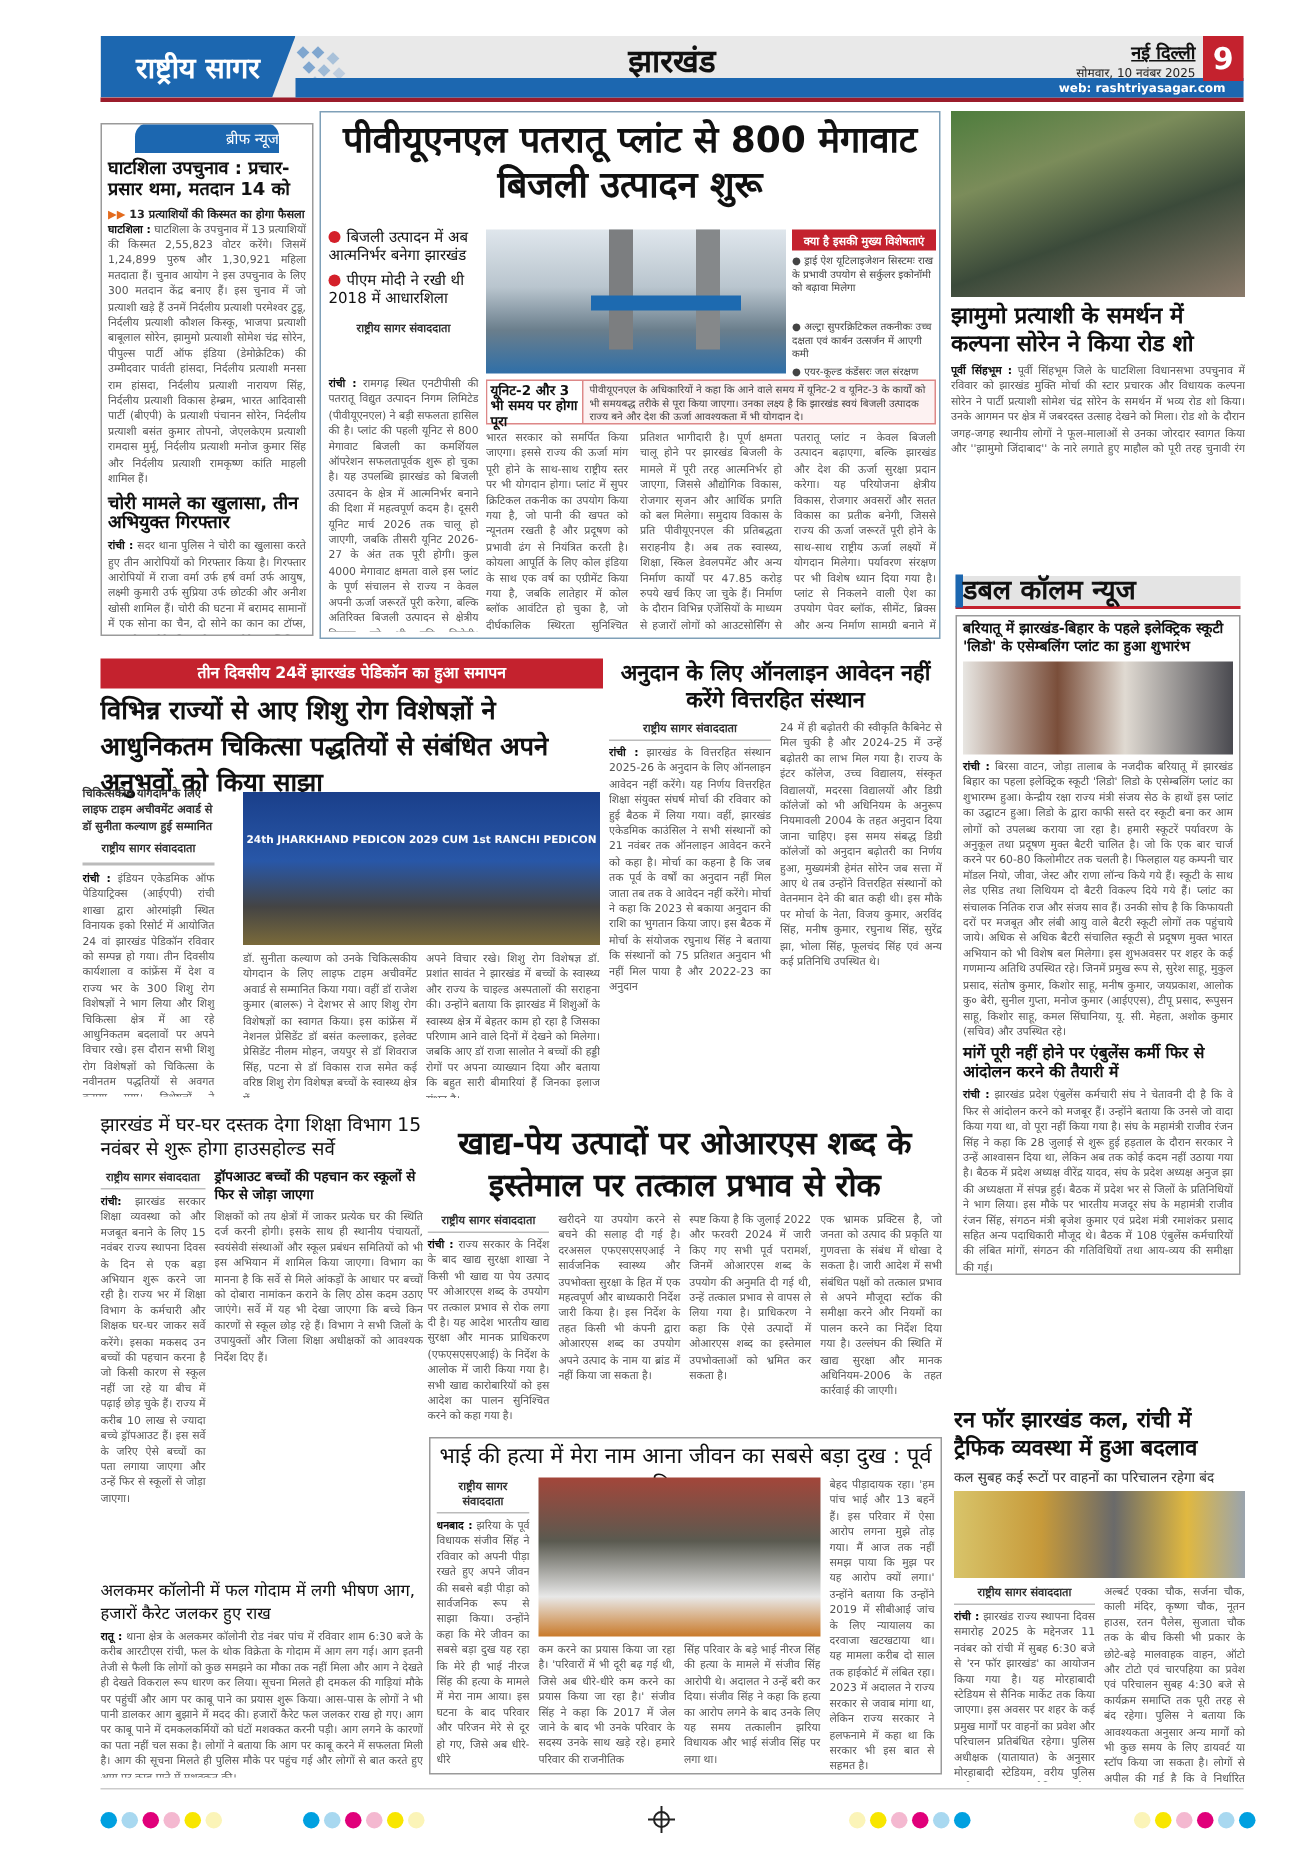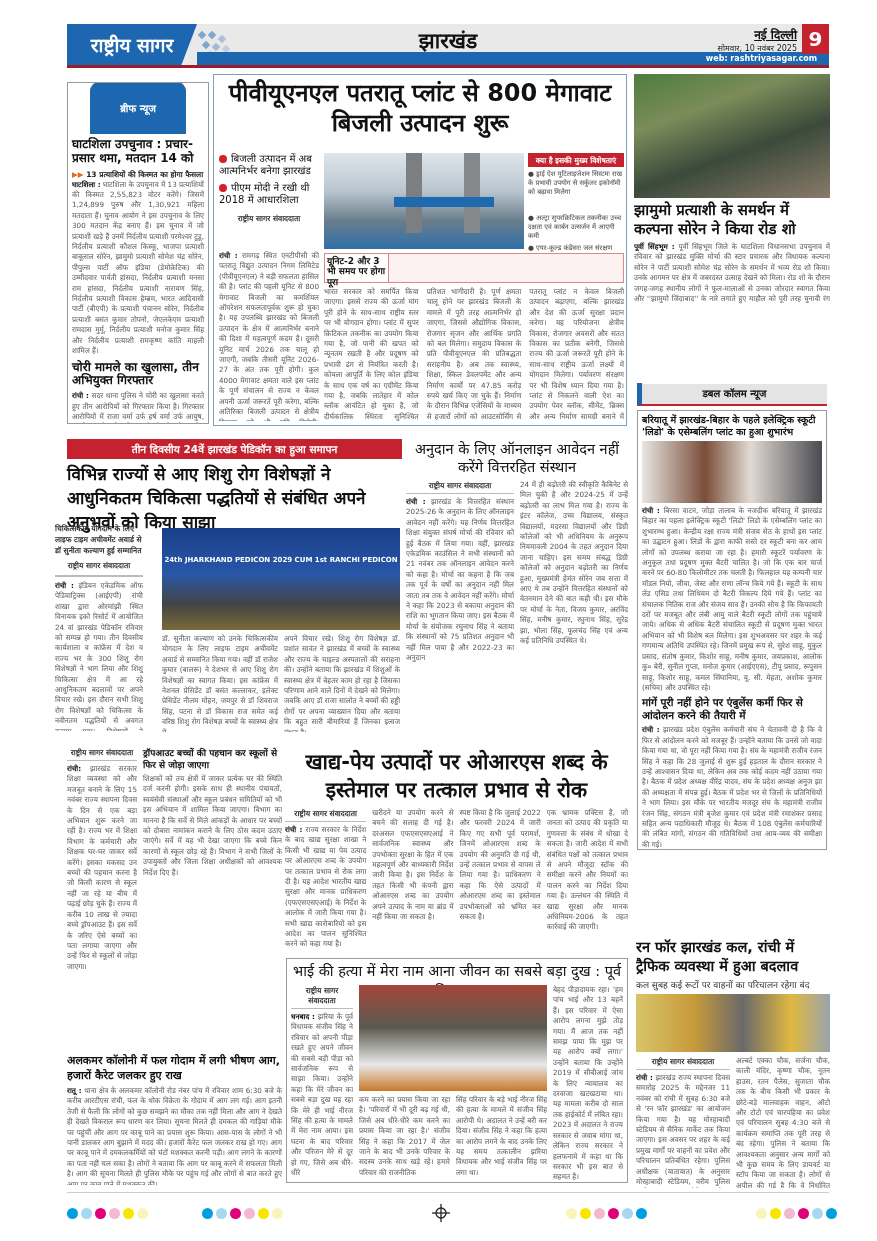--- a/index.html
+++ b/index.html
@@ -13,21 +13,21 @@
 .mh-bar{left:130px;top:28px;width:632px;height:13px;background:#1c67b0}
 .mh-city{left:630px;top:2px;width:100px;text-align:right;font-size:12px;font-weight:bold;color:#111;text-decoration:underline}
 .mh-date{left:590px;top:18px;width:140px;text-align:right;font-size:8px;color:#222}
 .mh-web{left:580px;top:30px;width:170px;text-align:right;font-size:8px;color:#fff;font-weight:bold}
 .mh-page{left:735px;top:0;width:27px;height:30px;background:#c4222e;color:#fff;font-weight:bold;font-size:20px;display:flex;align-items:center;justify-content:center}
 .box{border:1px solid #9a9a9a}
 .body-txt{font-size:7.2px;line-height:10.4px;color:#555;text-align:justify}
 .body-txt b{color:#111}
 .hd{font-weight:bold;color:#111;line-height:1.15}
 .byline{font-size:7.5px;font-weight:bold;color:#333;text-align:center}
-.pill{background:#1c67b0;color:#fff;font-weight:bold;font-size:10px;text-align:center;border-radius:9px 9px 0 0;padding:19px 0}
+.pill{background:#1c67b0;color:#fff;font-weight:normal;font-size:10px;text-align:right;border-radius:9px 9px 0 0;padding:3px 0}
 .photo{background:linear-gradient(135deg,#8da0b0,#4c5f6f 60%,#6d7c5a)}
 .red-bar{background:#c4222e;color:#fff;font-weight:bold;text-align:center}
 .bullet-red{display:inline-block;width:8px;height:8px;background:#d4202a;border-radius:50%;margin-right:4px;vertical-align:middle}
 .rule{height:1px;background:#aaa}
 .regdots{display:flex;gap:3px}
 .regdots i{width:11px;height:11px;border-radius:50%;display:block}
 .cols{display:flex;gap:8px}
 .cols>div{flex:1}
 </style>
 </head>
@@ -76,38 +76,39 @@
   <div class="abs" style="left:314px;top:78px;width:96px">
     <div class="red-bar" style="font-size:7.5px;padding:2px">क्या है इसकी मुख्य विशेषताएं</div>
     <ul style="list-style:none;font-size:6.8px;line-height:9px;color:#444;margin-top:3px">
       <li style="margin-bottom:17px">● <span>ड्राई ऐश यूटिलाइजेशन सिस्टमः राख के प्रभावी उपयोग से सर्कुलर इकोनॉमी को बढ़ावा मिलेगा</span></li>
       <li style="margin-bottom:3px">● <span>अल्ट्रा सुपरक्रिटिकल तकनीकः उच्च दक्षता एवं कार्बन उत्सर्जन में आएगी कमी</span></li>
       <li>● <span>एयर-कूल्ड कंडेंसरः जल संरक्षण और सतत विकास को बढ़ावा</span></li>
     </ul>
   </div>
   <div class="abs" style="left:110px;top:178px;width:300px;height:30px;border:1px solid #d88;display:flex;background:#fdf2f2">
     <div class="hd" style="width:64px;font-size:9px;padding:2px;border-right:1px solid #d88;background:#fff">यूनिट-2 और 3 भी समय पर होगा पूरा</div>
+    <div style="flex:1;font-size:6.8px;line-height:9px;color:#444;padding:2px 4px">पीवीयूएनएल के अधिकारियों ने कहा कि आने वाले समय में यूनिट-2 व यूनिट-3 के कार्यों को भी समयबद्ध तरीके से पूरा किया जाएगा। उनका लक्ष्य है कि झारखंड स्वयं बिजली उत्पादक राज्य बने और देश की ऊर्जा आवश्यकता में भी योगदान दे।</div>
   </div>
   <div class="abs body-txt" style="left:5px;top:176px;width:100px;height:170px;overflow:hidden"><b>रांची :</b> <span>रामगढ़ स्थित एनटीपीसी की पतरातू विद्युत उत्पादन निगम लिमिटेड (पीवीयूएनएल) ने बड़ी सफलता हासिल की है। प्लांट की पहली यूनिट से 800 मेगावाट बिजली का कमर्शियल ऑपरेशन सफलतापूर्वक शुरू हो चुका है। यह उपलब्धि झारखंड को बिजली उत्पादन के क्षेत्र में आत्मनिर्भर बनाने की दिशा में महत्वपूर्ण कदम है। दूसरी यूनिट मार्च 2026 तक चालू हो जाएगी, जबकि तीसरी यूनिट 2026-27 के अंत तक पूरी होगी। कुल 4000 मेगावाट क्षमता वाले इस प्लांट के पूर्ण संचालन से राज्य न केवल अपनी ऊर्जा जरूरतें पूरी करेगा, बल्कि अतिरिक्त बिजली उत्पादन से क्षेत्रीय विकास को भी गति मिलेगी। पीवीयूएनएल के सीईओ अशोक कुमार सहगल ने पत्रकारों को विस्तार से जानकारी देते हुए बताया कि उत्पादित बिजली का 85 प्रतिशत झारखंड को और शेष 15 प्रतिशत</span></div>
   <div class="abs cols" style="left:110px;top:212px;width:300px;height:135px;overflow:hidden">
     <div class="body-txt">भारत सरकार को समर्पित किया जाएगा। इससे राज्य की ऊर्जा मांग पूरी होने के साथ-साथ राष्ट्रीय स्तर पर भी योगदान होगा। प्लांट में सुपर क्रिटिकल तकनीक का उपयोग किया गया है, जो पानी की खपत को न्यूनतम रखती है और प्रदूषण को प्रभावी ढंग से नियंत्रित करती है। कोयला आपूर्ति के लिए कोल इंडिया के साथ एक वर्ष का एग्रीमेंट किया गया है, जबकि लातेहार में कोल ब्लॉक आवंटित हो चुका है, जो दीर्घकालिक स्थिरता सुनिश्चित करेगा। यह परियोजना 25 मई 2018 को प्रधानमंत्री नरेंद्र मोदी द्वारा रखी गई आधारशिला का परिणाम है। पीवीयूएनएल में एनटीपीसी की 74 प्रतिशत और झारखंड सरकार की 26</div>
     <div class="body-txt">प्रतिशत भागीदारी है। पूर्ण क्षमता चालू होने पर झारखंड बिजली के मामले में पूरी तरह आत्मनिर्भर हो जाएगा, जिससे औद्योगिक विकास, रोजगार सृजन और आर्थिक प्रगति को बल मिलेगा। समुदाय विकास के प्रति पीवीयूएनएल की प्रतिबद्धता सराहनीय है। अब तक स्वास्थ्य, शिक्षा, स्किल डेवलपमेंट और अन्य निर्माण कार्यों पर 47.85 करोड़ रुपये खर्च किए जा चुके हैं। निर्माण के दौरान विभिन्न एजेंसियों के माध्यम से हजारों लोगों को आउटसोर्सिंग से रोजगार मिला है, जिसमें प्रभावित गांवों के स्थानीय युवाओं को प्राथमिकता दी गई है। इससे स्थानीय अर्थव्यवस्था मजबूत हुई है। कुल मिलाकर, पीवीयूएनएल</div>
     <div class="body-txt">पतरातू प्लांट न केवल बिजली उत्पादन बढ़ाएगा, बल्कि झारखंड और देश की ऊर्जा सुरक्षा प्रदान करेगा। यह परियोजना क्षेत्रीय विकास, रोजगार अवसरों और सतत विकास का प्रतीक बनेगी, जिससे राज्य की ऊर्जा जरूरतें पूरी होने के साथ-साथ राष्ट्रीय ऊर्जा लक्ष्यों में योगदान मिलेगा। पर्यावरण संरक्षण पर भी विशेष ध्यान दिया गया है। प्लांट से निकलने वाली ऐश का उपयोग पेवर ब्लॉक, सीमेंट, ब्रिक्स और अन्य निर्माण सामग्री बनाने में होगा, साथ ही कृषि क्षेत्र में भी। ऐश को रेलवे के जरिए विभिन्न स्थानों पर भेजा जाएगा, जिससे अर्थिक प्रबंधन कुशल बनेगा।</div>
   </div>
 </section>
 
 <section class="abs" style="left:634px;top:74px;width:196px;height:230px;overflow:hidden">
   <div class="photo" style="height:124px;background:linear-gradient(160deg,#4e7d3d 0%,#7b8c5a 30%,#3b4a3a 60%,#8a7a6a 100%)" title="रोड शो में उमड़ी भीड़"></div>
   <h2 class="hd" style="font-size:15px;line-height:19px;margin:3px 0">झामुमो प्रत्याशी के समर्थन में कल्पना सोरेन ने किया रोड शो</h2>
   <p class="body-txt"><b>पूर्वी सिंहभूम :</b> <span>पूर्वी सिंहभूम जिले के घाटशिला विधानसभा उपचुनाव में रविवार को झारखंड मुक्ति मोर्चा की स्टार प्रचारक और विधायक कल्पना सोरेन ने पार्टी प्रत्याशी सोमेश चंद्र सोरेन के समर्थन में भव्य रोड शो किया। उनके आगमन पर क्षेत्र में जबरदस्त उत्साह देखने को मिला। रोड शो के दौरान जगह-जगह स्थानीय लोगों ने फूल-मालाओं से उनका जोरदार स्वागत किया और ''झामुमो जिंदाबाद'' के नारे लगाते हुए माहौल को पूरी तरह चुनावी रंग में रंग दिया। कल्पना सोरेन के काफिले के गुजरने पर सड़कों के दोनों ओर लोगों की भारी भीड़ उमड़ पड़ी। इस अवसर पर कल्पना सोरेन ने जनसमूह को संबोधित करते हुए कहा कि झारखंड की अस्मिता, सम्मान और विकास की रक्षा के लिए जनता को एकजुट होकर झामुमो प्रत्याशी सोमेश चंद्र सोरेन को भारी मतों से विजयी बनाना चाहिए। उन्होंने कहा कि यह जीत दिवंगत नेता स्वर्गीय रामदास सोरेन के सपनों को साकार करने की दिशा में एक सच्ची श्रद्धांजलि होगी।</span></p>
 </section>
 
 <div class="abs" style="left:637px;top:384px;width:190px;height:22px;background:#e4e4e4;border-bottom:2px solid #c4222e;display:flex;align-items:center">
   <div style="width:5px;height:22px;background:#1c67b0"></div>
-  <div class="hd" style="flex:1;text-align:center;font-size:10px">डबल कॉलम न्यूज</div>
+  <div class="hd" style="flex:1;text-align:left;font-size:18px">डबल कॉलम न्यूज</div>
 </div>
 <section class="abs box" style="left:637px;top:410px;width:190px;height:440px;padding:3px 4px;overflow:hidden">
   <h3 class="hd" style="font-size:9.5px;line-height:12px">बरियातू में झारखंड-बिहार के पहले इलेक्ट्रिक स्कूटी 'लिडो' के एसेम्बलिंग प्लांट का हुआ शुभारंभ</h3>
   <div class="photo" style="height:62px;margin:3px 0;background:linear-gradient(90deg,#e8e6e2 0%,#7a4e3a 35%,#e0dad2 60%,#4a4a50 100%)" title="फीता काटकर उद्घाटन"></div>
   <p class="body-txt"><b>रांची :</b> <span>बिरसा वाटन, जोड़ा तालाब के नजदीक बरियातू में झारखंड बिहार का पहला इलेक्ट्रिक स्कूटी 'लिडो' लिडो के एसेम्बलिंग प्लांट का शुभारम्भ हुआ। केन्द्रीय रक्षा राज्य मंत्री संजय सेठ के हाथों इस प्लांट का उद्घाटन हुआ। लिडो के द्वारा काफी सस्ते दर स्कूटी बना कर आम लोगों को उपलब्ध कराया जा रहा है। हमारी स्कूटरें पर्यावरण के अनुकूल तथा प्रदूषण मुक्त बैटरी चालित है। जो कि एक बार चार्ज करने पर 60-80 किलोमीटर तक चलती है। फिलहाल यह कम्पनी चार मॉडल नियो, जीवा, जेस्ट और राणा लॉन्च किये गये हैं। स्कूटी के साथ लेड एसिड तथा लिथियम दो बैटरी विकल्प दिये गये हैं। प्लांट का संचालक नितिक राज और संजय साव हैं। उनकी सोच है कि किफायती दरों पर मजबूत और लंबी आयु वाले बैटरी स्कूटी लोगों तक पहुंचाये जाये। अधिक से अधिक बैटरी संचालित स्कूटी से प्रदूषण मुक्त भारत अभियान को भी विशेष बल मिलेगा। इस शुभअवसर पर शहर के कई गणमान्य अतिथि उपस्थित रहे। जिनमें प्रमुख रूप से, सुरेश साहू, मुकुल प्रसाद, संतोष कुमार, किशोर साहू, मनीष कुमार, जयप्रकाश, आलोक कु० बेरी, सुनील गुप्ता, मनोज कुमार (आईएएस), टीपू प्रसाद, रूपुसन साहू, किशोर साहू, कमल सिंघानिया, यू. सी. मेहता, अशोक कुमार (सचिव) और उपस्थित रहे।</span></p>
   <h3 class="hd" style="font-size:10.5px;line-height:13px;margin:3px 0">मांगें पूरी नहीं होने पर एंबुलेंस कर्मी फिर से आंदोलन करने की तैयारी में</h3>
   <p class="body-txt"><b>रांची :</b> <span>झारखंड प्रदेश एंबुलेंस कर्मचारी संघ ने चेतावनी दी है कि वे फिर से आंदोलन करने को मजबूर हैं। उन्होंने बताया कि उनसे जो वादा किया गया था, वो पूरा नहीं किया गया है। संघ के महामंत्री राजीव रंजन सिंह ने कहा कि 28 जुलाई से शुरू हुई हड़ताल के दौरान सरकार ने उन्हें आश्वासन दिया था, लेकिन अब तक कोई कदम नहीं उठाया गया है। बैठक में प्रदेश अध्यक्ष वीरेंद्र यादव, संघ के प्रदेश अध्यक्ष अनुज झा की अध्यक्षता में संपन्न हुई। बैठक में प्रदेश भर से जिलों के प्रतिनिधियों ने भाग लिया। इस मौके पर भारतीय मजदूर संघ के महामंत्री राजीव रंजन सिंह, संगठन मंत्री बृजेश कुमार एवं प्रदेश मंत्री रमाशंकर प्रसाद सहित अन्य पदाधिकारी मौजूद थे। बैठक में 108 एंबुलेंस कर्मचारियों की लंबित मांगों, संगठन की गतिविधियों तथा आय-व्यय की समीक्षा की गई।</span></p>
 </section>
 
 <div class="abs red-bar" style="left:67px;top:439px;width:335px;height:20px;font-size:10.5px;line-height:20px">तीन दिवसीय 24वें झारखंड पेडिकॉन का हुआ समापन</div>
@@ -118,31 +119,32 @@
   <p class="body-txt" style="height:150px;overflow:hidden"><b>रांची :</b> <span>इंडियन एकेडमिक ऑफ पेडियाट्रिक्स (आईएपी) रांची शाखा द्वारा ओरमांझी स्थित विनायक इको रिसोर्ट में आयोजित 24 वां झारखंड पेडिकॉन रविवार को सम्पन्न हो गया। तीन दिवसीय कार्यशाला व कांफ्रेंस में देश व राज्य भर के 300 शिशु रोग विशेषज्ञों ने भाग लिया और शिशु चिकित्सा क्षेत्र में आ रहे आधुनिकतम बदलावों पर अपने विचार रखे। इस दौरान सभी शिशु रोग विशेषज्ञों को चिकित्सा के नवीनतम पद्धतियों से अवगत कराया गया। विशेषज्ञों ने आधुनिकतम चिकित्सा पद्धतियों से संबंधित अनुभवों को साझा किया। इस मौके पर रांची के वरिष्ठ शिशु रोग विशेषज्ञ</span></p>
 </div>
 <div class="abs photo" style="left:162px;top:528px;width:238px;height:102px;background:linear-gradient(180deg,#1a3f8a 0%,#2857a8 45%,#444 75%,#7a6a3a 100%);color:#fff;font-size:7px;font-weight:bold;text-align:center;padding-top:28px"><span>24th JHARKHAND PEDICON 2029 CUM 1st RANCHI PEDICON</span></div>
 <div class="abs cols" style="left:162px;top:634px;width:238px;height:98px;overflow:hidden;gap:6px">
   <div class="body-txt">डॉ. सुनीता कल्याण को उनके चिकित्सकीय योगदान के लिए लाइफ टाइम अचीवमेंट अवार्ड से सम्मानित किया गया। वहीं डॉ राजेश कुमार (बालरू) ने देशभर से आए शिशु रोग विशेषज्ञों का स्वागत किया। इस कांफ्रेंस में नेशनल प्रेसिडेंट डॉ बसंत कल्लाकर, इलेक्ट प्रेसिडेंट नीलम मोहन, जयपुर से डॉ शिवराज सिंह, पटना से डॉ विकास राज समेत कई वरिष्ठ शिशु रोग विशेषज्ञ बच्चों के स्वास्थ्य क्षेत्र में</div>
   <div class="body-txt">अपने विचार रखे। शिशु रोग विशेषज्ञ डॉ. प्रशांत सावंत ने झारखंड में बच्चों के स्वास्थ्य और राज्य के चाइल्ड अस्पतालों की सराहना की। उन्होंने बताया कि झारखंड में शिशुओं के स्वास्थ्य क्षेत्र में बेहतर काम हो रहा है जिसका परिणाम आने वाले दिनों में देखने को मिलेगा। जबकि आए डॉ राजा सालोत ने बच्चों की हड्डी रोगों पर अपना व्याख्यान दिया और बताया कि बहुत सारी बीमारियां हैं जिनका इलाज संभव है।</div>
 </div>
 <div class="abs body-txt" style="left:320px;top:528px;width:80px;height:0;overflow:hidden">परन्तु डॉक्टर और परिवार की जागरूकता के अभाव में इलाज नहीं करवा पाते हैं। डॉ राजेश कुमार (बालरू) ने धन्यवाद ज्ञापन किया और सफल आयोजन के लिए समिति के सदस्यों की सराहना की। इस अवसर पर झारखंड के विभिन्न जिलों से आए शिशु रोग विशेषज्ञ उपस्थित थे। आयोजन में डॉ. राजेश कुमार, डॉ. मिन्हाज अहमद, डॉ. चंदन कुमार, डॉ. संजय सिन्हा, डॉ. अनिताभ कुमार, डॉ. दोष प्रकाश, डॉ. अनिल कुमार, डॉ. किरण शंकर एवं अन्य समेत कई डॉक्टरों ने अपना योगदान दिया।</div>
 
 <section class="abs" style="left:406px;top:440px;width:222px;height:292px;overflow:hidden">
-  <h2 class="hd" style="font-size:14.5px;line-height:18px;text-align:center;font-weight:normal">अनुदान के लिए ऑनलाइन आवेदन नहीं करेंगे वित्तरहित संस्थान</h2>
+  <h2 class="hd" style="font-size:14.5px;line-height:18px;text-align:center;font-weight:bold">अनुदान के लिए ऑनलाइन आवेदन नहीं करेंगे वित्तरहित संस्थान</h2>
   <div class="cols" style="margin-top:4px;gap:6px">
     <div>
       <div class="byline" style="margin-bottom:3px;padding-bottom:3px;border-bottom:1px solid #bbb">राष्ट्रीय सागर संवाददाता</div>
       <p class="body-txt"><b>रांची :</b> <span>झारखंड के वित्तरहित संस्थान 2025-26 के अनुदान के लिए ऑनलाइन आवेदन नहीं करेंगे। यह निर्णय वित्तरहित शिक्षा संयुक्त संघर्ष मोर्चा की रविवार को हुई बैठक में लिया गया। वहीं, झारखंड एकेडमिक काउंसिल ने सभी संस्थानों को 21 नवंबर तक ऑनलाइन आवेदन करने को कहा है। मोर्चा का कहना है कि जब तक पूर्व के वर्षों का अनुदान नहीं मिल जाता तब तक वे आवेदन नहीं करेंगे। मोर्चा ने कहा कि 2023 से बकाया अनुदान की राशि का भुगतान किया जाए। इस बैठक में मोर्चा के संयोजक रघुनाथ सिंह ने बताया कि संस्थानों को 75 प्रतिशत अनुदान भी नहीं मिल पाया है और 2022-23 का अनुदान</span></p>
     </div>
     <div class="body-txt">24 में ही बढ़ोतरी की स्वीकृति कैबिनेट से मिल चुकी है और 2024-25 में उन्हें बढ़ोतरी का लाभ मिल गया है। राज्य के इंटर कॉलेज, उच्च विद्यालय, संस्कृत विद्यालयों, मदरसा विद्यालयों और डिग्री कॉलेजों को भी अधिनियम के अनुरूप नियमावली 2004 के तहत अनुदान दिया जाना चाहिए। इस समय संबद्ध डिग्री कॉलेजों को अनुदान बढ़ोतरी का निर्णय हुआ, मुख्यमंत्री हेमंत सोरेन जब सत्ता में आए थे तब उन्होंने वित्तरहित संस्थानों को वेतनमान देने की बात कही थी। इस मौके पर मोर्चा के नेता, विजय कुमार, अरविंद सिंह, मनीष कुमार, रघुनाथ सिंह, सुरेंद्र झा, भोला सिंह, फूलचंद सिंह एवं अन्य कई प्रतिनिधि उपस्थित थे।</div>
   </div>
 </section>
 
 <section class="abs" style="left:67px;top:742px;width:215px;height:305px;overflow:hidden">
+  <h2 class="hd" style="font-size:12.5px;line-height:16px;font-weight:normal">झारखंड में घर-घर दस्तक देगा शिक्षा विभाग 15 नवंबर से शुरू होगा हाउसहोल्ड सर्वे</h2>
   <div class="cols" style="margin-top:5px;gap:6px">
     <div style="flex:0 0 70px">
       <div class="byline" style="margin-bottom:3px;padding-bottom:3px;border-bottom:1px solid #bbb">राष्ट्रीय सागर संवाददाता</div>
       <p class="body-txt"><b>रांची:</b> <span>झारखंड सरकार शिक्षा व्यवस्था को और मजबूत बनाने के लिए 15 नवंबर राज्य स्थापना दिवस के दिन से एक बड़ा अभियान शुरू करने जा रही है। राज्य भर में शिक्षा विभाग के कर्मचारी और शिक्षक घर-घर जाकर सर्वे करेंगे। इसका मकसद उन बच्चों की पहचान करना है जो किसी कारण से स्कूल नहीं जा रहे या बीच में पढ़ाई छोड़ चुके हैं। राज्य में करीब 10 लाख से ज्यादा बच्चे ड्रॉपआउट हैं। इस सर्वे के जरिए ऐसे बच्चों का पता लगाया जाएगा और उन्हें फिर से स्कूलों से जोड़ा जाएगा।</span></p>
     </div>
     <div>
       <div class="hd" style="font-size:9px;line-height:12px;margin-bottom:3px">ड्रॉपआउट बच्चों की पहचान कर स्कूलों से फिर से जोड़ा जाएगा</div>
       <p class="body-txt">शिक्षकों को तय क्षेत्रों में जाकर प्रत्येक घर की स्थिति दर्ज करनी होगी। इसके साथ ही स्थानीय पंचायतों, स्वयंसेवी संस्थाओं और स्कूल प्रबंधन समितियों को भी इस अभियान में शामिल किया जाएगा। विभाग का मानना है कि सर्वे से मिले आंकड़ों के आधार पर बच्चों को दोबारा नामांकन कराने के लिए ठोस कदम उठाए जाएंगे। सर्वे में यह भी देखा जाएगा कि बच्चे किन कारणों से स्कूल छोड़ रहे हैं। विभाग ने सभी जिलों के उपायुक्तों और जिला शिक्षा अधीक्षकों को आवश्यक निर्देश दिए हैं।</p>
     </div>
   </div>
@@ -169,21 +171,21 @@
   </div>
   <div class="abs photo" style="left:72px;top:26px;width:188px;height:106px;background:linear-gradient(180deg,#a3463a 0%,#5a5a50 40%,#e8e8e8 75%,#c97a2a 100%)" title="पत्रकारों से बात करते पूर्व विधायक"></div>
   <div class="abs cols" style="left:72px;top:136px;width:188px;height:84px;overflow:hidden;gap:6px">
     <div class="body-txt">कम करने का प्रयास किया जा रहा है। 'परिवारों में भी दूरी बढ़ गई थी, जिसे अब धीरे-धीरे कम करने का प्रयास किया जा रहा है।' संजीव सिंह ने कहा कि 2017 में जेल जाने के बाद भी उनके परिवार के सदस्य उनके साथ खड़े रहे। हमारे परिवार की राजनीतिक</div>
     <div class="body-txt">सिंह परिवार के बड़े भाई नीरज सिंह की हत्या के मामले में संजीव सिंह आरोपी थे। अदालत ने उन्हें बरी कर दिया। संजीव सिंह ने कहा कि हत्या का आरोप लगने के बाद उनके लिए यह समय तत्कालीन झरिया विधायक और भाई संजीव सिंह पर लगा था।</div>
   </div>
   <div class="abs body-txt" style="left:266px;top:26px;width:70px;height:195px;overflow:hidden">बेहद पीड़ादायक रहा। 'हम पांच भाई और 13 बहनें हैं। इस परिवार में ऐसा आरोप लगना मुझे तोड़ गया। मैं आज तक नहीं समझ पाया कि मुझ पर यह आरोप क्यों लगा।' उन्होंने बताया कि उन्होंने 2019 में सीबीआई जांच के लिए न्यायालय का दरवाजा खटखटाया था। यह मामला करीब दो साल तक हाईकोर्ट में लंबित रहा। 2023 में अदालत ने राज्य सरकार से जवाब मांगा था, लेकिन राज्य सरकार ने हलफनामे में कहा था कि सरकार भी इस बात से सहमत है।</div>
 </section>
 
 <section class="abs" style="left:67px;top:1053px;width:215px;height:132px;overflow:hidden">
-  <h3 class="hd" style="font-size:11px;line-height:15px;font-weight:bold">अलकमर कॉलोनी में फल गोदाम में लगी भीषण आग, हजारों कैरेट जलकर हुए राख</h3>
+  <h3 class="hd" style="font-size:11px;line-height:15px;font-weight:normal">अलकमर कॉलोनी में फल गोदाम में लगी भीषण आग, हजारों कैरेट जलकर हुए राख</h3>
   <p class="body-txt" style="margin-top:3px"><b>रातू :</b> <span>थाना क्षेत्र के अलकमर कॉलोनी रोड नंबर पांच में रविवार शाम 6:30 बजे के करीब आरटीएस रांची, फल के थोक विक्रेता के गोदाम में आग लग गई। आग इतनी तेजी से फैली कि लोगों को कुछ समझने का मौका तक नहीं मिला और आग ने देखते ही देखते विकराल रूप धारण कर लिया। सूचना मिलते ही दमकल की गाड़ियां मौके पर पहुंचीं और आग पर काबू पाने का प्रयास शुरू किया। आस-पास के लोगों ने भी पानी डालकर आग बुझाने में मदद की। हजारों कैरेट फल जलकर राख हो गए। आग पर काबू पाने में दमकलकर्मियों को घंटों मशक्कत करनी पड़ी। आग लगने के कारणों का पता नहीं चल सका है। लोगों ने बताया कि आग पर काबू करने में सफलता मिली है। आग की सूचना मिलते ही पुलिस मौके पर पहुंच गई और लोगों से बात करते हुए आग पर काबू पाने में मशक्कत की।</span></p>
 </section>
 
 <section class="abs" style="left:636px;top:938px;width:194px;height:250px;overflow:hidden">
   <h2 class="hd" style="font-size:14.5px;line-height:19px">रन फॉर झारखंड कल, रांची में ट्रैफिक व्यवस्था में हुआ बदलाव</h2>
   <div style="font-size:9px;color:#333;margin:2px 0 3px">कल सुबह कई रूटों पर वाहनों का परिचालन रहेगा बंद</div>
   <div class="photo" style="height:58px;background:linear-gradient(90deg,#d8c46a 0%,#c79a3a 30%,#6a6a6a 55%,#e0b840 80%,#9aa4ae 100%)" title="पुलिस बैरिकेड पर ट्रैफिक व्यवस्था"></div>
   <div class="cols" style="margin-top:4px;gap:6px">
     <div>
       <div class="byline" style="margin-bottom:3px;padding-bottom:3px;border-bottom:1px solid #bbb">राष्ट्रीय सागर संवाददाता</div>

